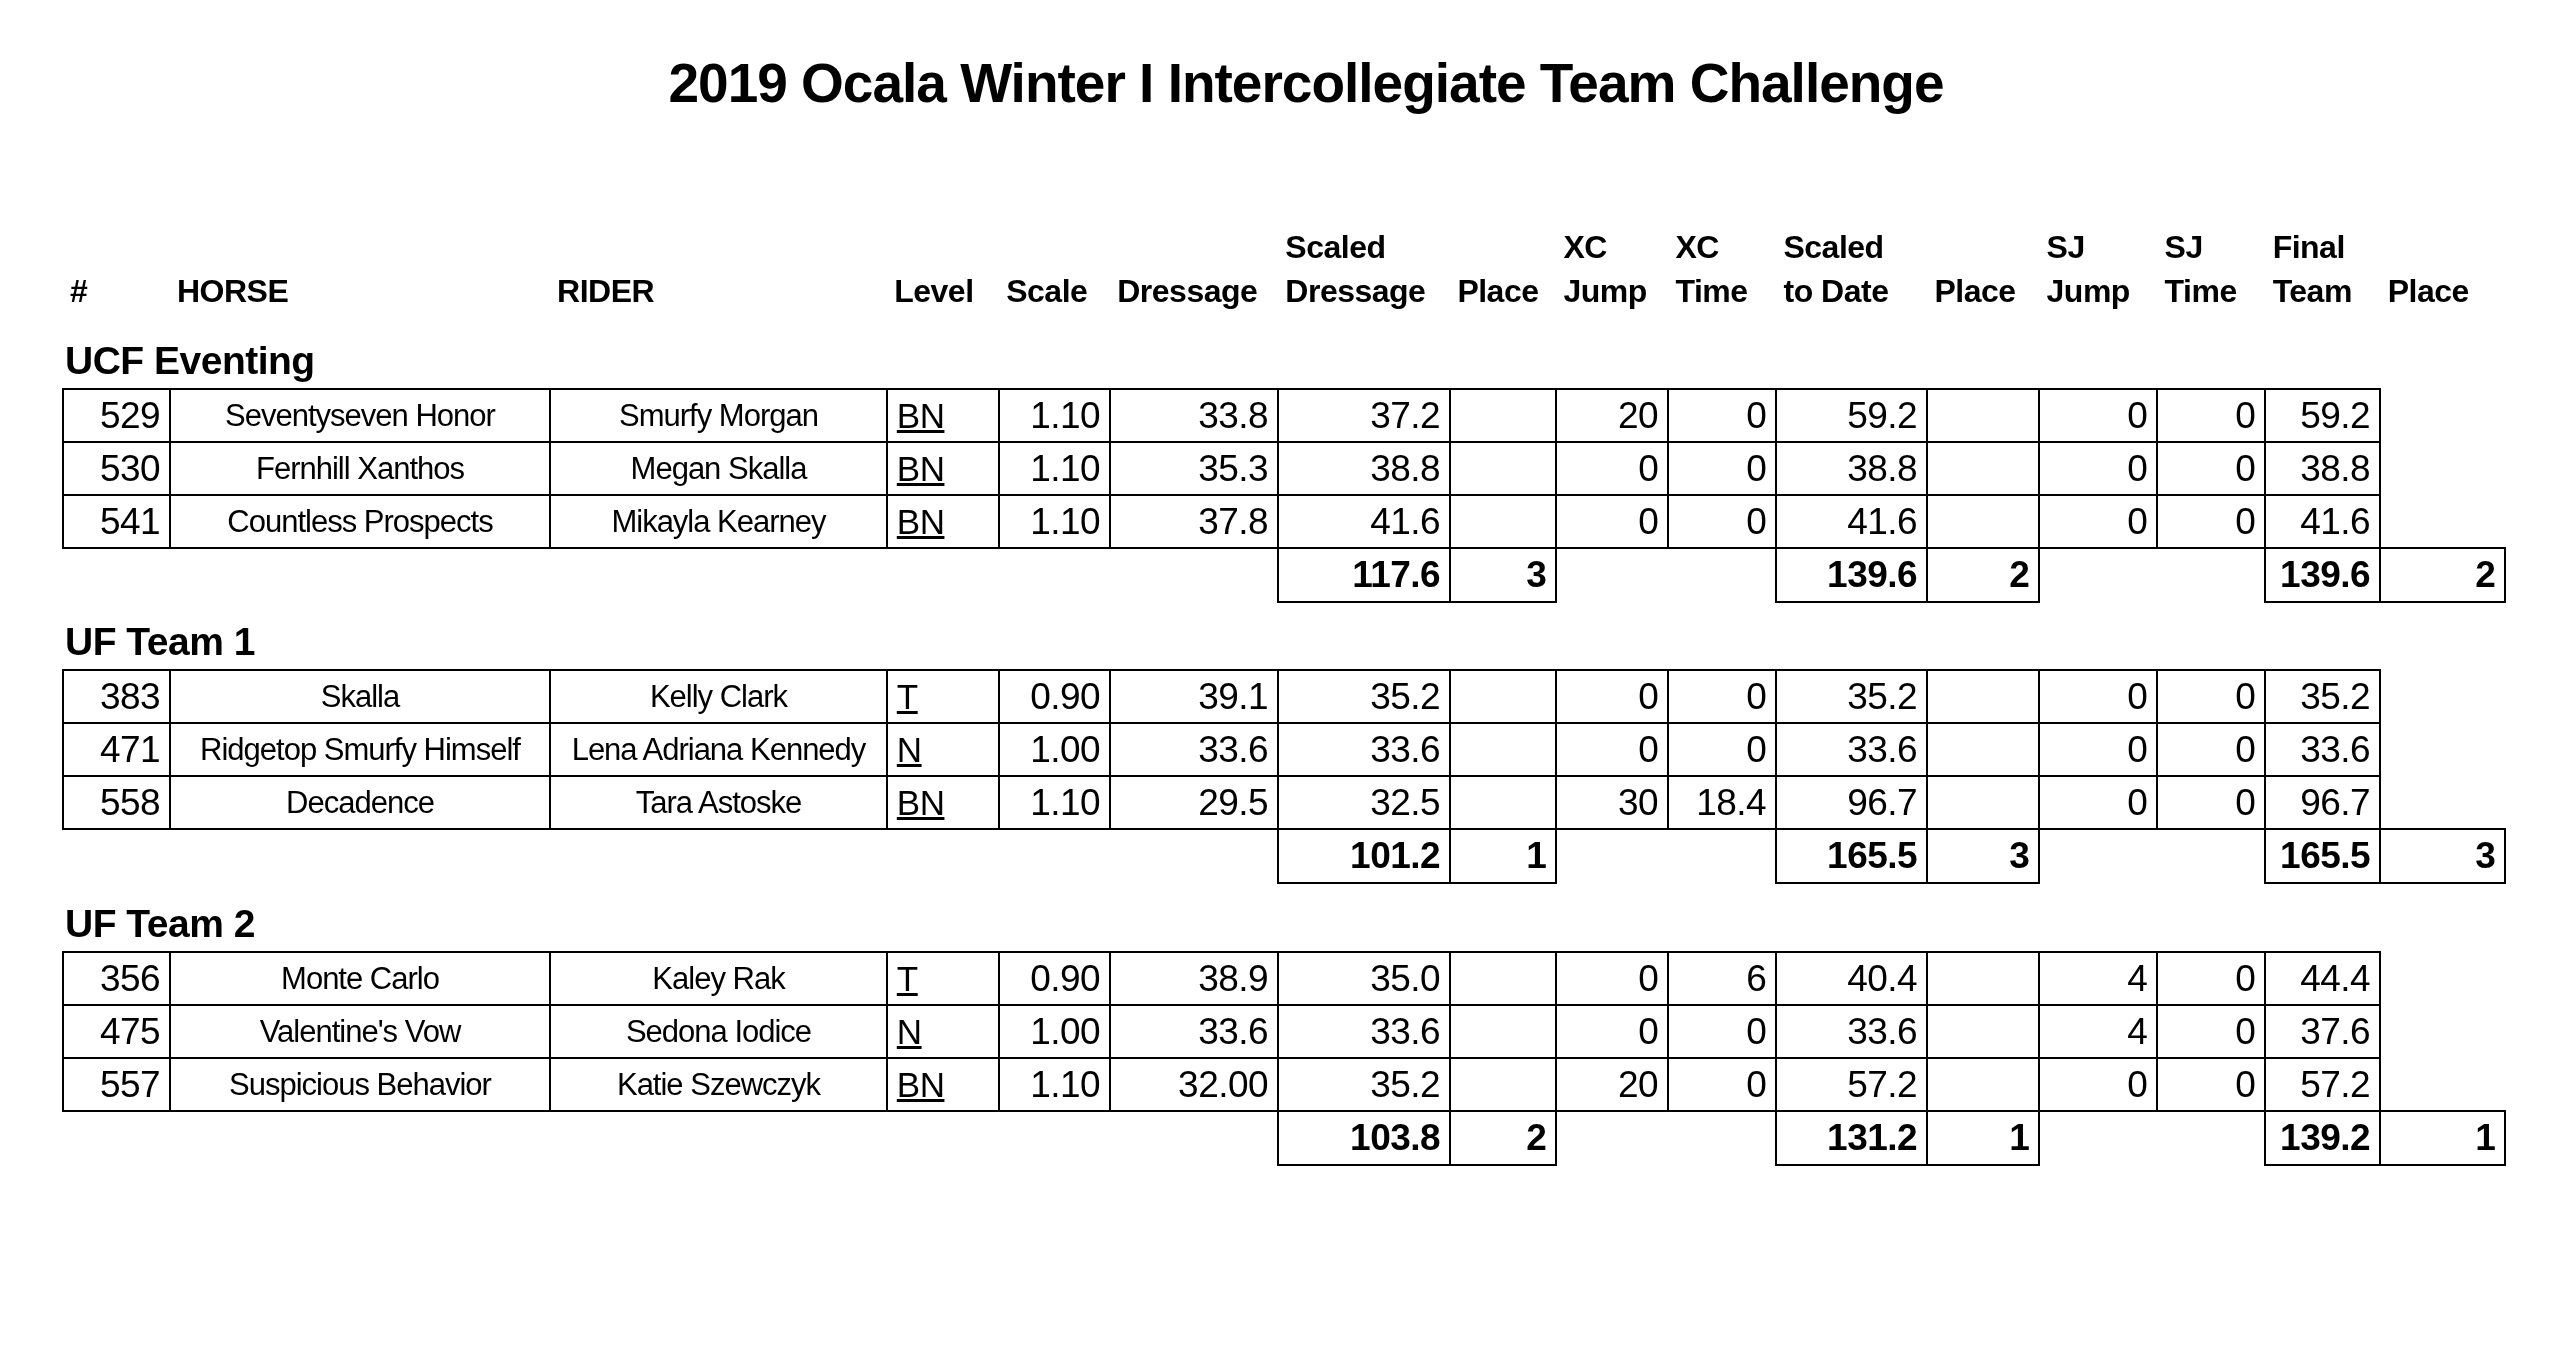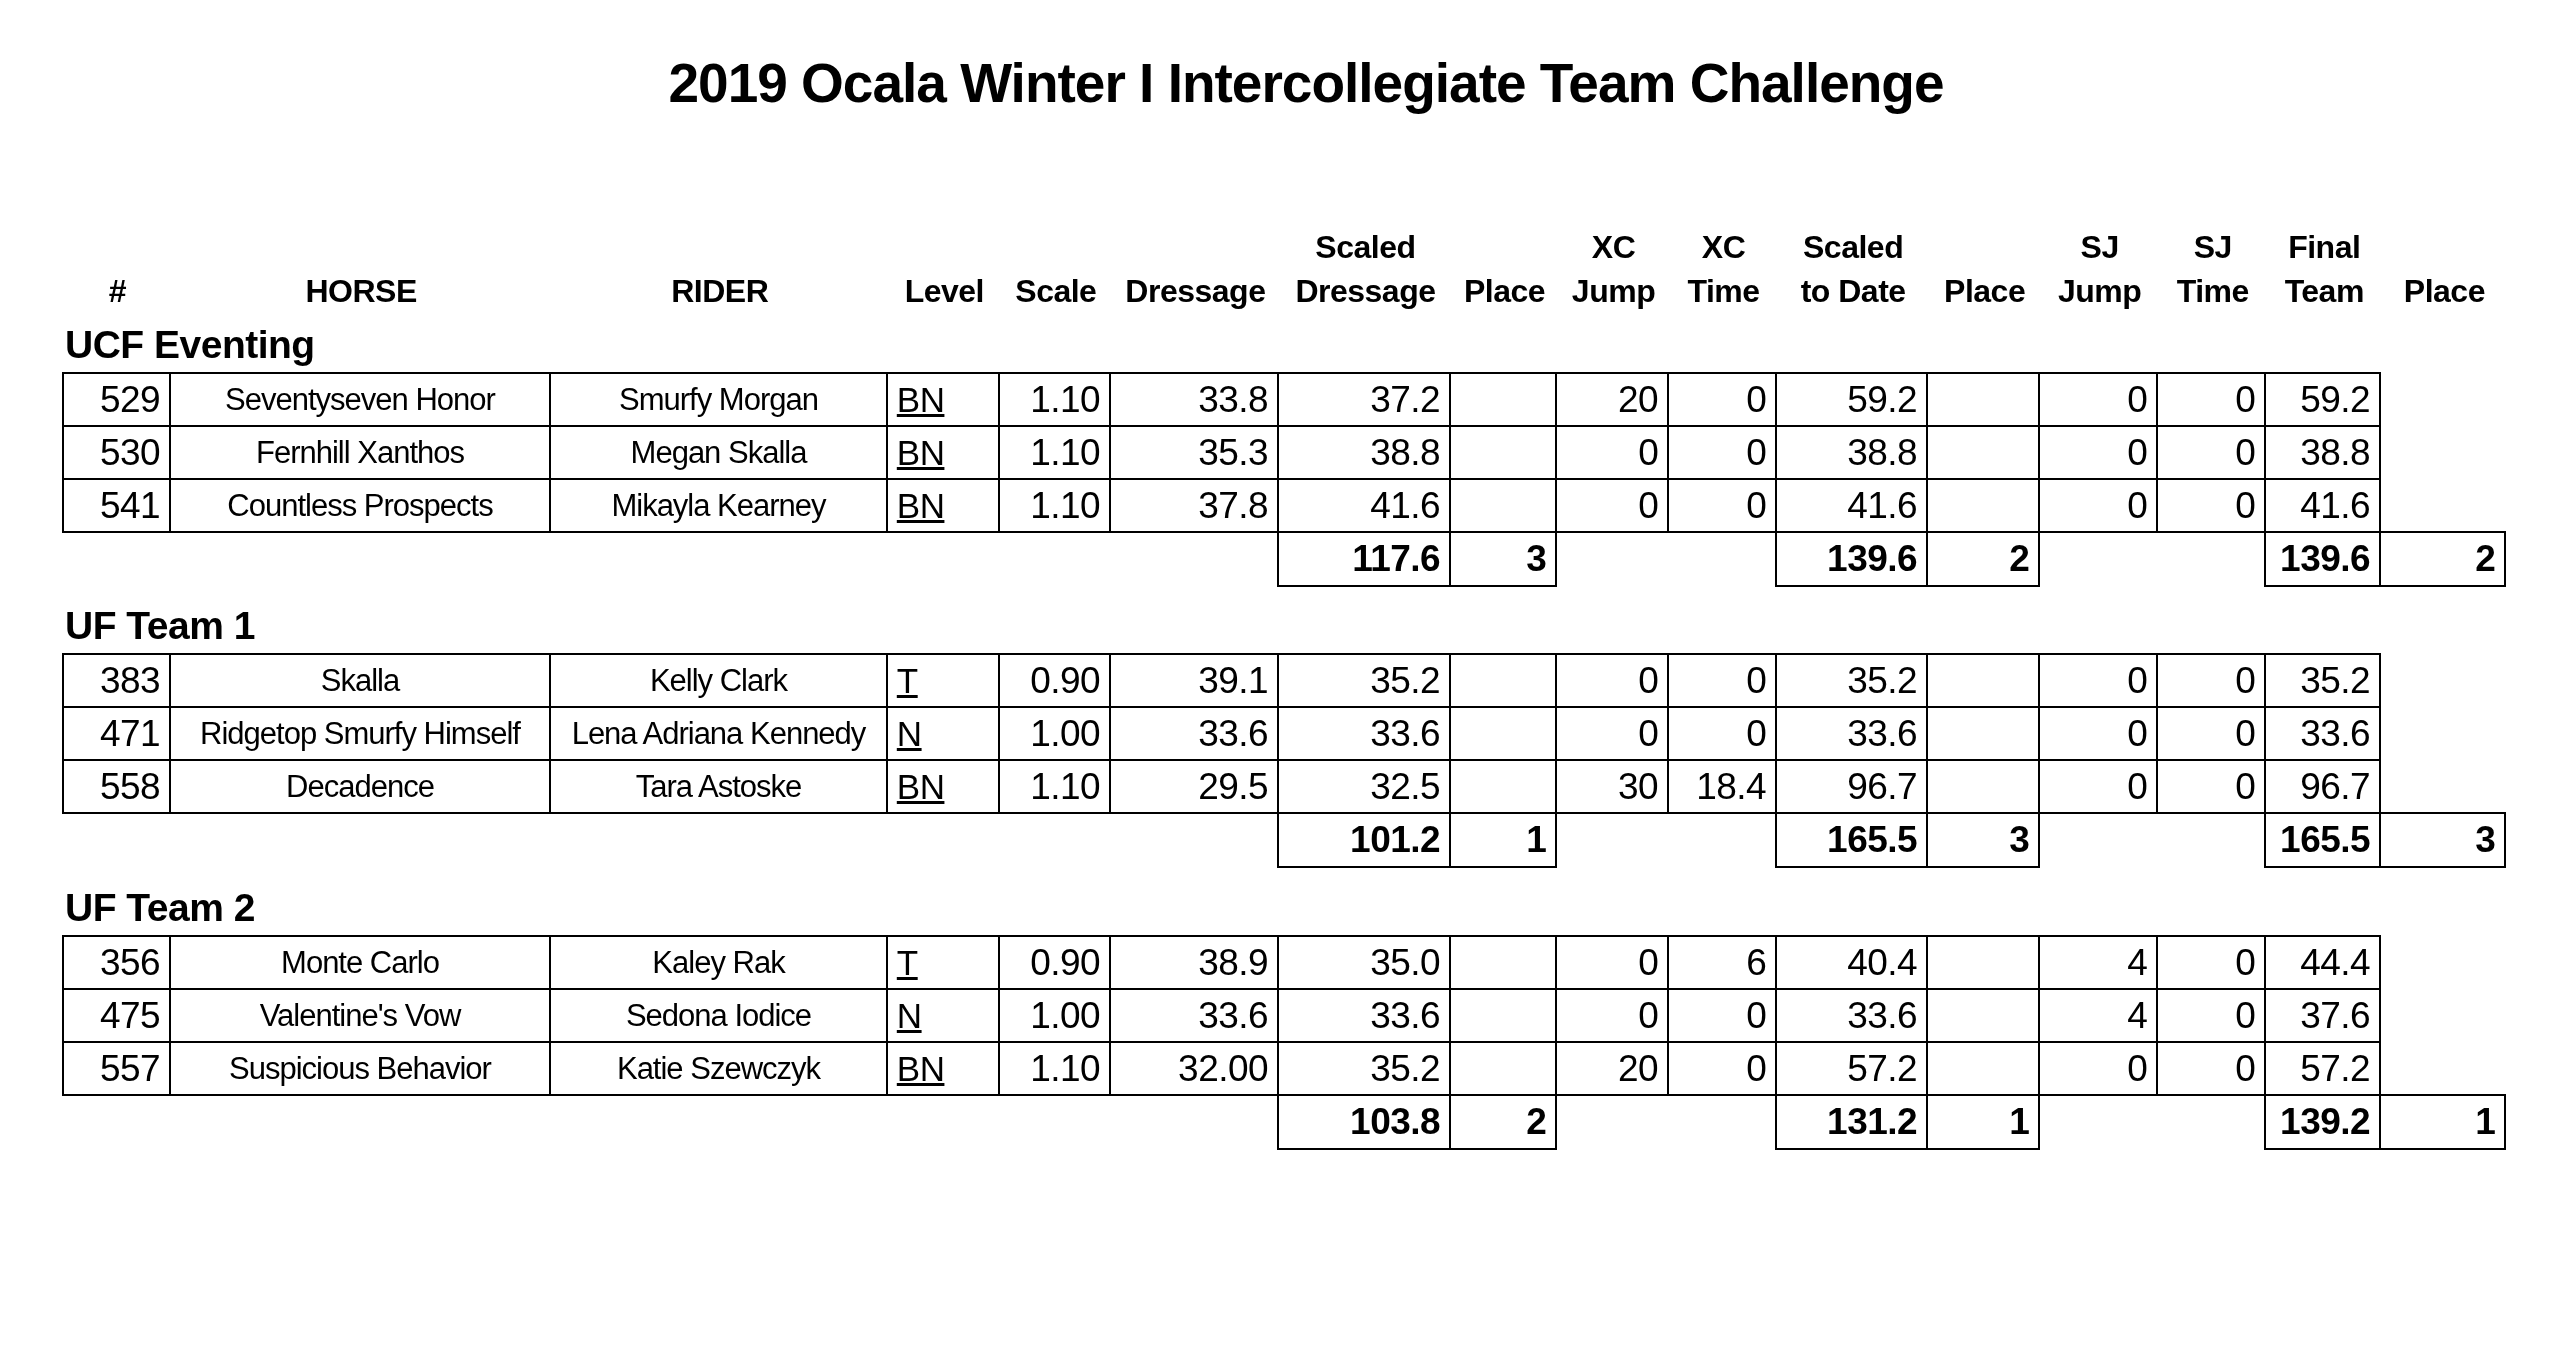--- a/index.html
+++ b/index.html
@@ -12,26 +12,26 @@
     font-size:55px;font-weight:bold;letter-spacing:-1px;padding-left:36px;
   }
   table{border-collapse:collapse;table-layout:fixed;width:2443px;margin-left:62px;}
   col.c0{width:107px}col.c1{width:380px}col.c2{width:337px}col.c3{width:112px}
   col.c4{width:111px}col.c5{width:168px}col.c6{width:172px}col.c7{width:106px}
   col.c8{width:112px}col.c9{width:108px}col.c10{width:151px}col.c11{width:112px}
   col.c12{width:118px}col.c13{width:108px}col.c14{width:115px}col.c15{width:125px}
 
   .hdr{margin-top:110px;font-weight:bold;font-size:32px;}
   .hdr td{vertical-align:bottom;padding:0 3.9px 3.9px 7.9px;white-space:nowrap;letter-spacing:-0.5px;}
-  .hdr .hl{height:44px;line-height:44px;text-align:center;}
+  .hdr .hl{height:44px;line-height:44px;}
 
   .team-label{
     margin:17.7px 0 4.9px 65px;font-size:39px;font-weight:bold;letter-spacing:-0.5px;
   }
-  .team-label.first{margin-top:6px;}
+  .team-label.first{margin-top:22px;}
 
   .grid{font-size:37px;letter-spacing:-0.5px;}
   .grid td{
     height:51px;line-height:51px;padding:0 8.8px;white-space:nowrap;overflow:hidden;
     vertical-align:middle;
   }
   .grid .b{border:2px solid #000;border-top-width:2.9px;border-bottom-width:2.9px;}
   .num{text-align:right;}
   .name{text-align:center;font-size:31px;letter-spacing:-1px;margin-left:24px;}
   .lvl{text-align:left;font-size:35px;text-decoration:underline;}

